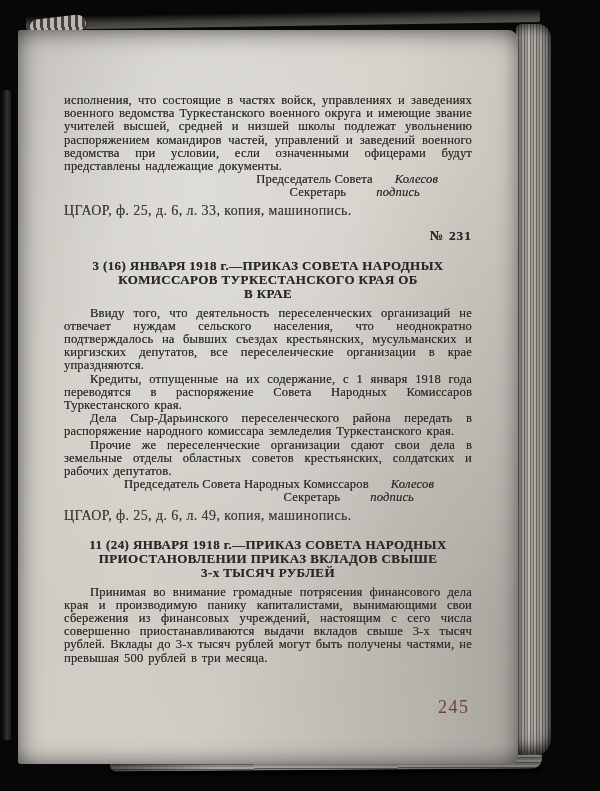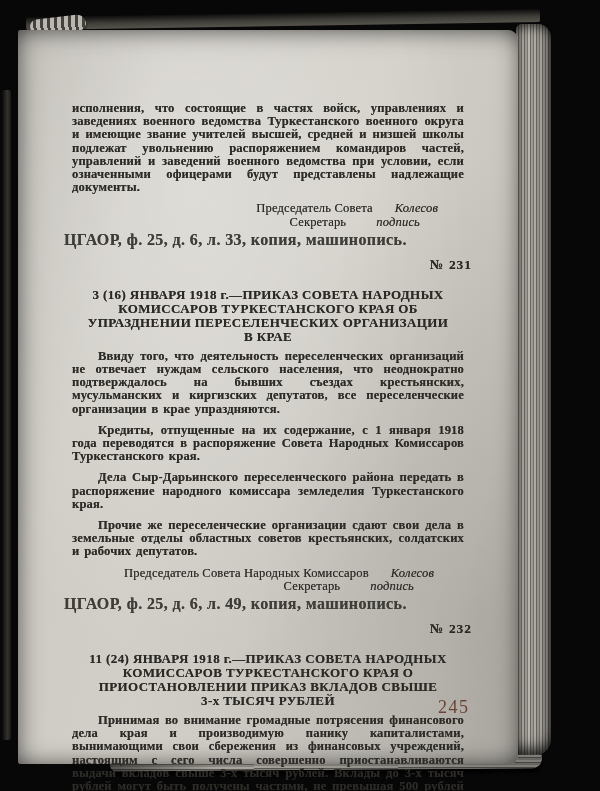--- a/index.html
+++ b/index.html
@@ -53,32 +53,32 @@
       inset -12px 0 22px -12px rgba(0,0,0,.38),
       inset 0 18px 26px -18px rgba(0,0,0,.50),
       inset 0 -16px 22px -14px rgba(0,0,0,.35);
     border-radius:3px 10px 8px 3px;
   }
   .text-col{
     position:absolute;left:46px;top:64px;width:408px;
     color:#2d2b27;font-size:12.6px;line-height:13.2px;letter-spacing:.15px;
     text-shadow:0 0 .5px rgba(45,43,39,.65);
   }
-  .body-p{margin:8px;text-align:justify;text-indent:26px;word-spacing:1.5px;font-weight:bold;}
+  .body-p{margin:0;text-align:justify;text-indent:26px;word-spacing:1.5px;}
   .no-indent{text-indent:0;}
   .sig-line{text-align:right;white-space:nowrap;}
   .pr34{padding-right:34px;}
   .pr52{padding-right:52px;}
   .pr38{padding-right:38px;}
   .pr58{padding-right:58px;}
   .ital{font-style:italic;}
   .nm{margin-left:22px;}
   .gap20{margin-left:30px;}
   .archive{
-    margin-top:5px;font-size:16px;letter-spacing:.4px;color:#3f3d38;line-height:12px;font-weight:bold;
+    margin-top:5px;font-size:14px;letter-spacing:.4px;color:#3f3d38;line-height:12px;
   }
   .doc-number{
     margin-top:12px;text-align:right;font-weight:bold;font-size:13.4px;
     letter-spacing:1px;line-height:14px;color:#2b2925;
   }
   .doc-title{
     margin-top:16px;text-align:center;font-weight:bold;font-size:13px;
     line-height:14px;letter-spacing:.4px;color:#2b2925;
   }
   .mt-p{margin-top:6px;}
@@ -109,44 +109,41 @@
         <span>Секретарь</span><span class="ital gap20">подпись</span>
       </div>
     </div>
 
     <div class="archive">ЦГАОР, ф. 25, д. 6, л. 33, копия, машинопись.</div>
 
     <div class="doc-number">№ 231</div>
     <div class="doc-title">
       <div>3 (16) ЯНВАРЯ 1918 г.—ПРИКАЗ СОВЕТА НАРОДНЫХ</div>
       <div>КОМИССАРОВ ТУРКЕСТАНСКОГО КРАЯ ОБ</div>
-      <div>УПРАЗДНЕНИИ ПЕРЕСЕЛЕНЧЕСКИХ ОРГАНИЗАЦИИ</div>
       <div>В КРАЕ</div>
     </div>
 
     <p class="body-p mt-p">Ввиду того, что деятельность переселенческих организаций не отвечает нуждам сельского населения, что неоднократно подтверждалось на бывших съездах крестьянских, мусульманских и киргизских депутатов, все переселенческие организации в крае упраздняются.</p>
     <p class="body-p">Кредиты, отпущенные на их содержание, с 1 января 1918 года переводятся в распоряжение Совета Народных Комиссаров Туркестанского края.</p>
     <p class="body-p">Дела Сыр-Дарьинского переселенческого района передать в распоряжение народного комиссара земледелия Туркестанского края.</p>
     <p class="body-p">Прочие же переселенческие организации сдают свои дела в земельные отделы областных советов крестьянских, солдатских и рабочих депутатов.</p>
 
     <div>
       <div class="sig-line pr38">
         <span>Председатель Совета Народных Комиссаров</span><span class="ital nm">Колесов</span>
       </div>
       <div class="sig-line pr58">
         <span>Секретарь</span><span class="ital gap20">подпись</span>
       </div>
     </div>
 
     <div class="archive">ЦГАОР, ф. 25, д. 6, л. 49, копия, машинопись.</div>
 
-    <div class="doc-number">№ 232</div>
     <div class="doc-title">
       <div>11 (24) ЯНВАРЯ 1918 г.—ПРИКАЗ СОВЕТА НАРОДНЫХ</div>
-      <div>КОМИССАРОВ ТУРКЕСТАНСКОГО КРАЯ О</div>
       <div>ПРИОСТАНОВЛЕНИИ ПРИКАЗ ВКЛАДОВ СВЫШЕ</div>
       <div>3-х ТЫСЯЧ РУБЛЕЙ</div>
     </div>
 
     <p class="body-p mt-p">Принимая во внимание громадные потрясения финансового дела края и производимую панику капиталистами, вынимающими свои сбережения из финансовых учреждений, настоящим с сего числа совершенно приостанавливаются выдачи вкладов свыше 3-х тысяч рублей. Вклады до 3-х тысяч рублей могут быть получены частями, не превышая 500 рублей в три месяца.</p>
 
   </div>
   <div class="page-number">245</div>
 </div>
 

